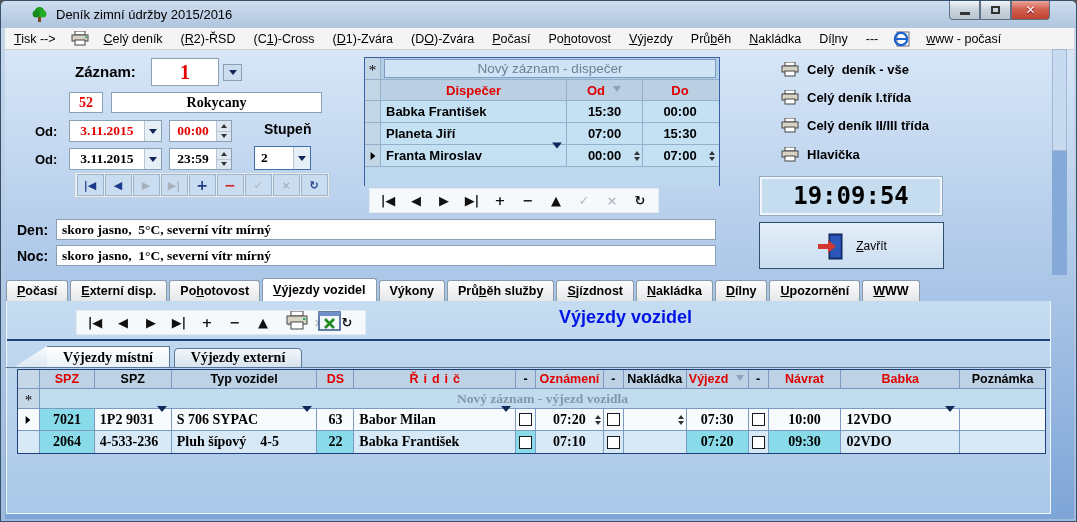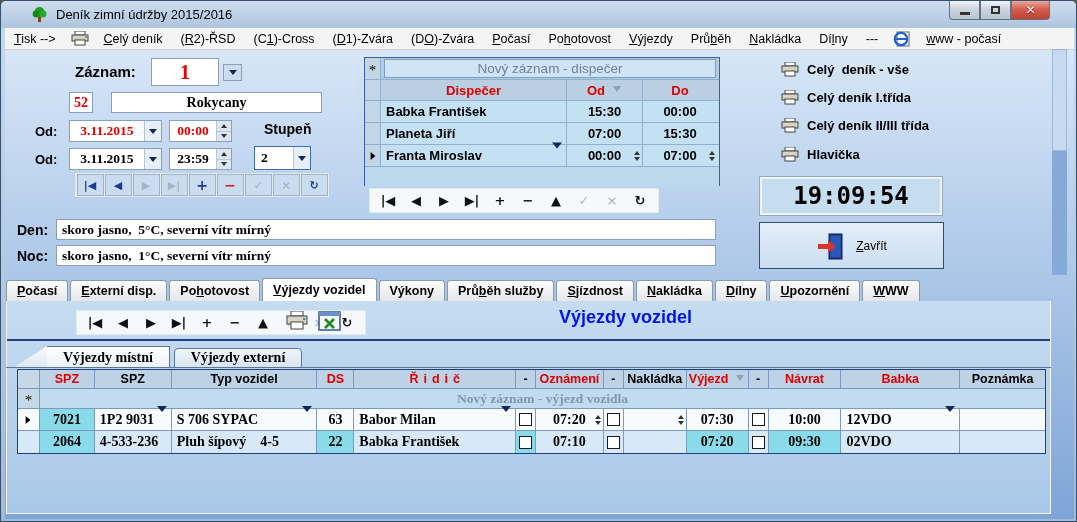--- a/index.html
+++ b/index.html
@@ -38,21 +38,21 @@
   .lbl{position:absolute;font-weight:bold;font-size:13px;color:#000;}
   .serif{font-family:"Liberation Serif",serif;font-weight:bold;}
   
   .num-box{position:absolute;left:150px;top:57px;width:68px;height:28px;background:#fff;
     border:1px solid #8CA0B4;display:flex;align-items:center;justify-content:center;
     color:#E60000;font-size:20px;}
   .mini-drop{position:absolute;width:19px;height:17px;background:#CCDDF0;border:1px solid #8CA0B4;
     display:flex;align-items:center;justify-content:center;}
   .tri-down{width:0;height:0;border-left:4px solid transparent;border-right:4px solid transparent;
     border-top:5px solid #10275A;}
-  .code-box{position:absolute;left:68px;top:91px;width:24px;height:21px;background:#fff;
+  .code-box{position:absolute;left:68px;top:91px;width:34px;height:21px;background:#fff;
     border:1px solid #8CA0B4;display:flex;align-items:center;justify-content:center;
     color:#E60000;font-size:14px;}
   .name-box{position:absolute;left:110px;top:91px;width:211px;height:21px;background:#fff;
     border:1px solid #8CA0B4;display:flex;align-items:center;justify-content:center;
     color:#000;font-size:14px;}
   .combo{position:absolute;height:22px;background:#fff;border:1px solid #8CA0B4;
     display:flex;align-items:center;font-size:13.5px;}
   .combo .val{flex:1;text-align:center;}
   .combo .dbtn{width:17px;height:100%;display:flex;align-items:center;justify-content:center;background:#E6EEF6;border-left:1px solid #B8C6D4;}
   .spinbox{position:absolute;height:22px;background:#fff;border:1px solid #8CA0B4;display:flex;font-size:13.5px;}

